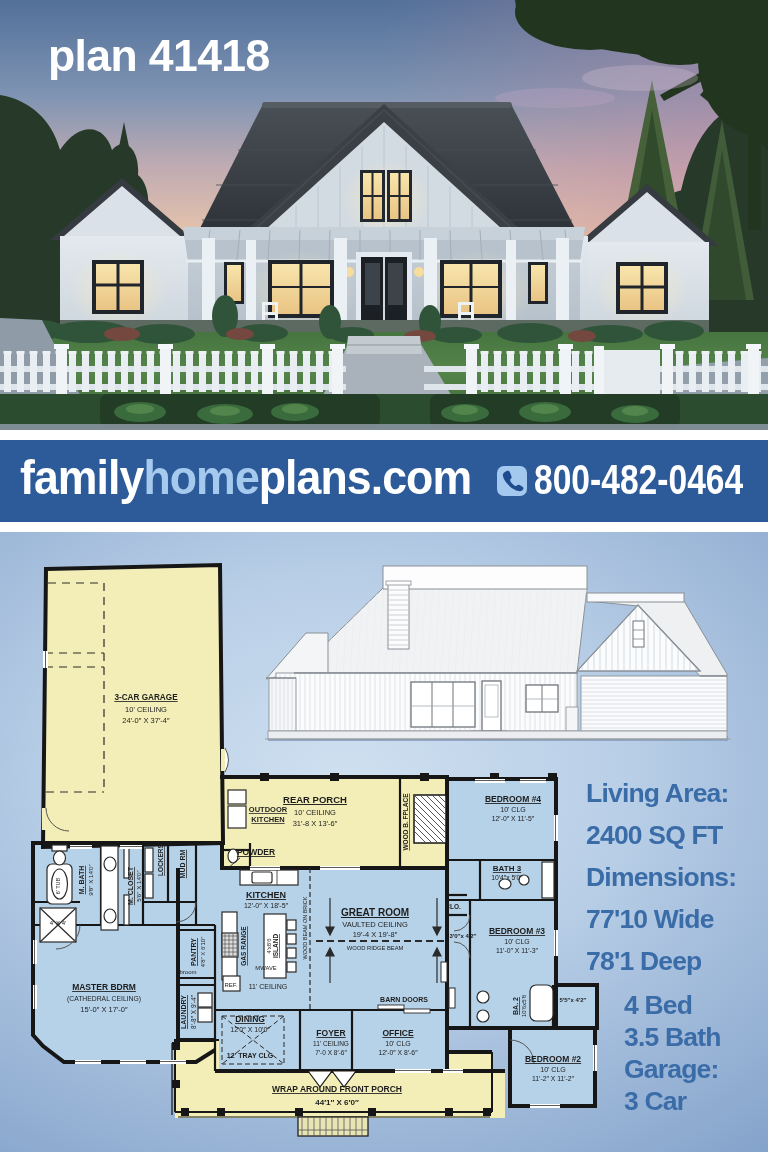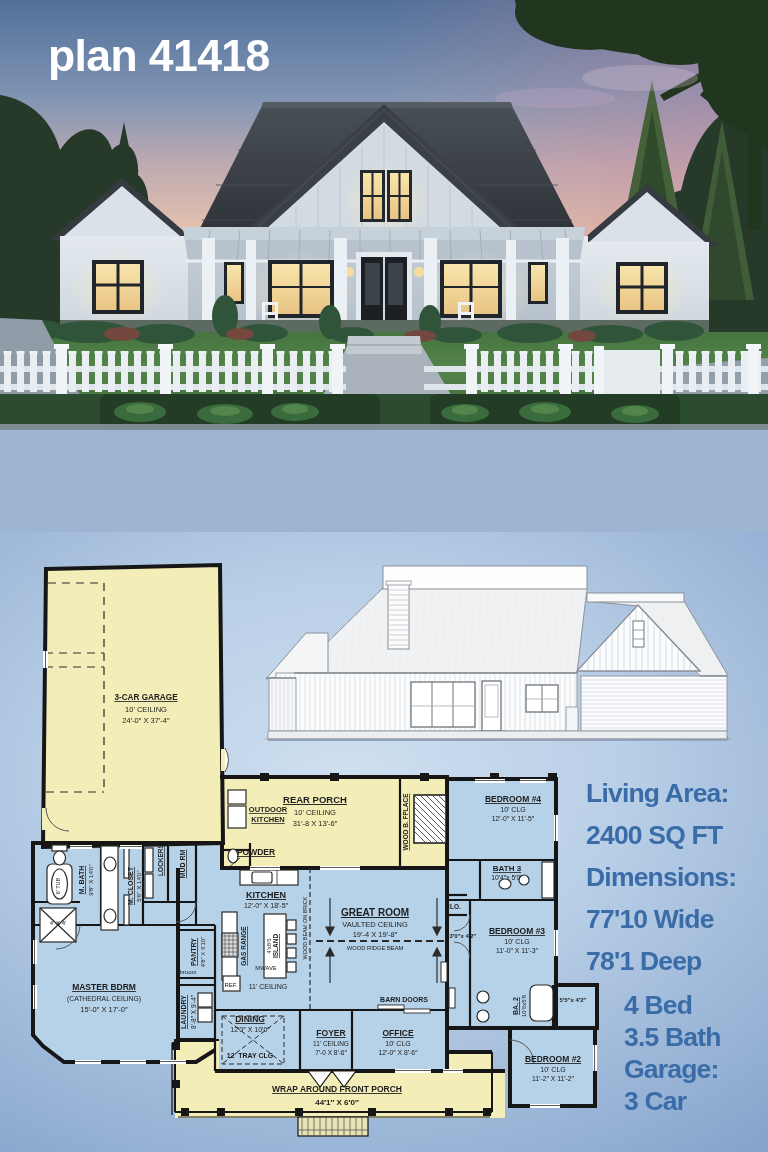--- a/index.html
+++ b/index.html
@@ -396,20 +396,31 @@
 <rect x="0" y="424" width="768" height="6" fill="#8d99a4" opacity="0.85"></rect>
 
 <radialGradient id="vigTL" cx="0" cy="0" r="1">
   <stop offset="0.5" stop-color="#1d2d4a" stop-opacity="0.35"></stop>
   <stop offset="1" stop-color="#1d2d4a" stop-opacity="0"></stop>
 </radialGradient>
 
 <text x="48" y="71" font-family="Liberation Sans, sans-serif" font-size="44.5" font-weight="bold" fill="#ffffff" letter-spacing="-0.6">plan 41418</text>
 </svg>
 </div>
+  <div id="banner">
+    <div id="bannerblue">
+      <div id="logo">family<span class="lt">home</span>plans.com</div>
+      <div id="phoneicon">
+        <svg width="30" height="30" viewBox="0 0 27 27">
+            <path d="M8.2 4.8 C9.8 3.9 11.2 4.4 11.8 6 L13 9.3 C13.4 10.4 12.9 11.3 12 12 C11.4 12.5 12.3 14.4 13.8 15.9 C15.3 17.4 17 18.4 17.6 17.8 C18.4 17 19.3 16.6 20.4 17.1 L22.6 18.4 C24.1 19.2 24.2 20.7 22.9 21.9 C21.5 23.2 18.8 22.9 16.1 21.4 C13.4 20 10.7 17.9 8.7 15.4 C6.7 12.9 5.4 10.3 5.3 8.3 C5.2 6.6 6.7 5.6 8.2 4.8 Z" fill="#1e4c8f"></path>
+          </svg>
+      </div>
+      <div id="phonenum">800-482-0464</div>
+    </div>
+  </div>
   <div id="lower"><svg width="768" height="620" viewBox="0 532 768 620" font-family="Liberation Sans, sans-serif">
 <g>
 <rect x="268" y="736" width="460" height="5" fill="#8fa7c4"></rect>
 <polygon points="296,673 383,588 587,588 577,673" fill="#f1f2f3" stroke="#8a9097" stroke-width="1"></polygon>
 <polygon points="587,601 684,601 727,674 727,676 700,676 638,606" fill="#eef0f1" stroke="#8a9097" stroke-width="1"></polygon>
 <clipPath id="mroof">
             <polygon points="296,673 383,588 587,588 577,673"></polygon>
           </clipPath>
 <g clip-path="url(#mroof)">
 <line x1="300" y1="585" x2="294" y2="675" stroke="#ebedef" stroke-width="0.8"></line>

